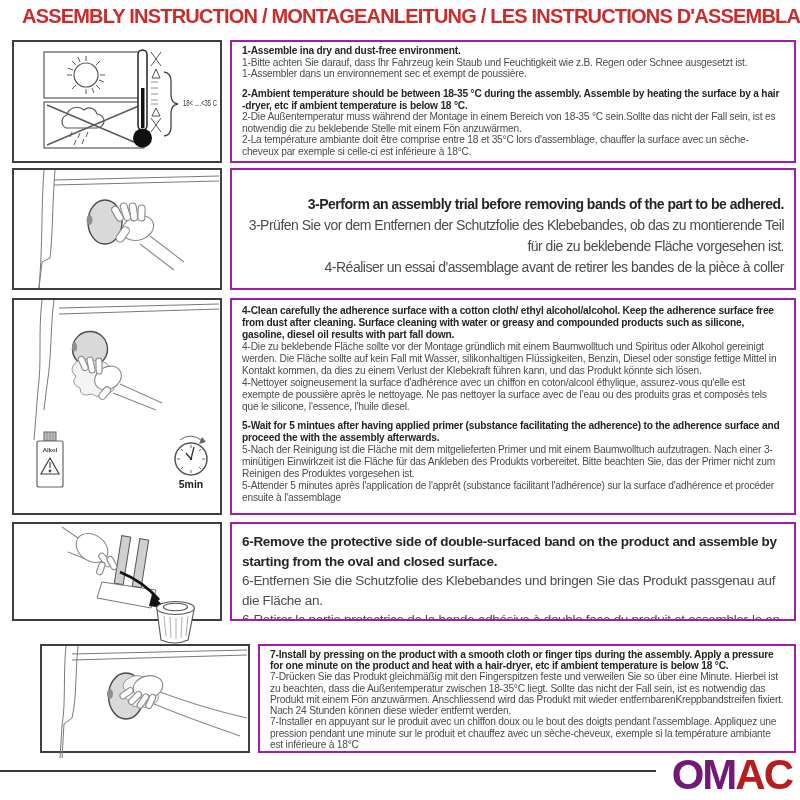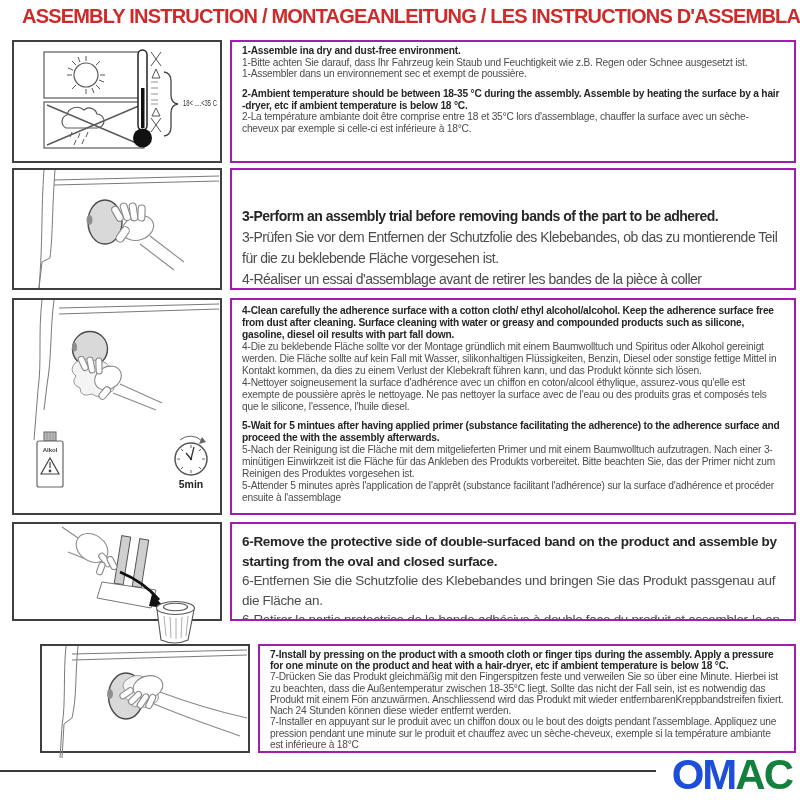--- a/index.html
+++ b/index.html
@@ -16,28 +16,28 @@
   .r5{height:109px;margin-left:28px;}
   .illu{width:210px;flex:0 0 210px;border:2px solid #3f3f3f;background:#fff;box-sizing:border-box;}
   .txt{flex:1;border:2px solid #a21caf;background:#fff;box-sizing:border-box;
        padding:3px 10px 2px 10px;overflow:hidden;color:#4c4c4c;}
   .txt p{margin:0;}
   .txt p.b{font-weight:bold;color:#262626;}
   .gap{margin-top:8px !important;}
   .size-s{font-size:10.2px;line-height:1.14;letter-spacing:-0.2px;}
   .size-s3{font-size:10.2px;line-height:1.17;letter-spacing:-0.2px;padding-top:5px;}
   .size-xs{font-size:10.2px;line-height:1.1;letter-spacing:-0.2px;}
-  .size-l{font-size:14px;line-height:1.5;letter-spacing:-0.5px;padding-top:36px;}
+  .size-l{font-size:14px;line-height:1.5;letter-spacing:-0.5px;padding-top:24px;text-align:right;}
   .size-m{font-size:13.5px;line-height:1.45;letter-spacing:-0.3px;padding-top:8px;}
   svg{display:block;}
   .footer-line{position:absolute;left:0;top:770px;width:656px;height:2px;background:#3a3a3a;}
   .logo{position:absolute;right:8px;top:754px;font-size:42px;font-weight:900;
         letter-spacing:-2px;line-height:1;}
-  .logo .lb{color:#1d4ed8;}
-  .logo .lr{color:#15803d;}
+  .logo .lb{color:#701a75;}
+  .logo .lr{color:#b91c1c;}
 </style>
 </head>
 <body>
 
 <div id="page">
 
   <div class="title">ASSEMBLY INSTRUCTION / MONTAGEANLEITUNG / LES INSTRUCTIONS D'ASSEMBLAGE</div>
 
   <div id="rows">
 
@@ -97,20 +97,21 @@
             <path d="M150,30 q7,1 7,9 l0,14 q0,8 7,9 q-7,1 -7,9 l0,14 q0,8 -7,9" fill="none" stroke="#444" stroke-width="1.3"></path>
             <text x="169" y="64" font-size="8.5" fill="#333" textLength="34" lengthAdjust="spacingAndGlyphs">18&lt; ....&lt;35 C</text>
           </g>
         </svg>
       </div>
       <div class="txt size-s">
         <p class="b">1-Assemble ina dry and dust-free environment.</p>
         <p>1-Bitte achten Sie darauf, dass Ihr Fahrzeug kein Staub und Feuchtigkeit wie z.B. Regen oder Schnee ausgesetzt ist.</p>
         <p>1-Assembler dans un environnement sec et exempt de poussière.</p>
         <p class="b gap">2-Ambient temperature should be between 18-35 °C  during the assembly. Assemble by heating the surface by a hair -dryer, etc if ambient temperature is below 18 °C.</p>
+        <p>2-Die Außentemperatur muss während der Montage in einem Bereich von 18-35 °C  sein.Sollte das nicht der Fall sein, ist es notwendig die zu beklebende Stelle mit einem Fön anzuwärmen.</p>
         <p>2-La température ambiante doit être comprise entre 18 et 35°C lors d'assemblage, chauffer la surface avec un sèche-cheveux par exemple si celle-ci est inférieure à 18°C.</p>
       </div>
     </div>
 
     <div class="row r2">
       <div class="illu">
         <svg width="206" height="118" viewBox="0 0 206 118">
           <g stroke="#7a7a7a" fill="none" stroke-width="1">
             <path d="M40,10 L205,6"></path>
               <path d="M40,15 L205,11"></path>

